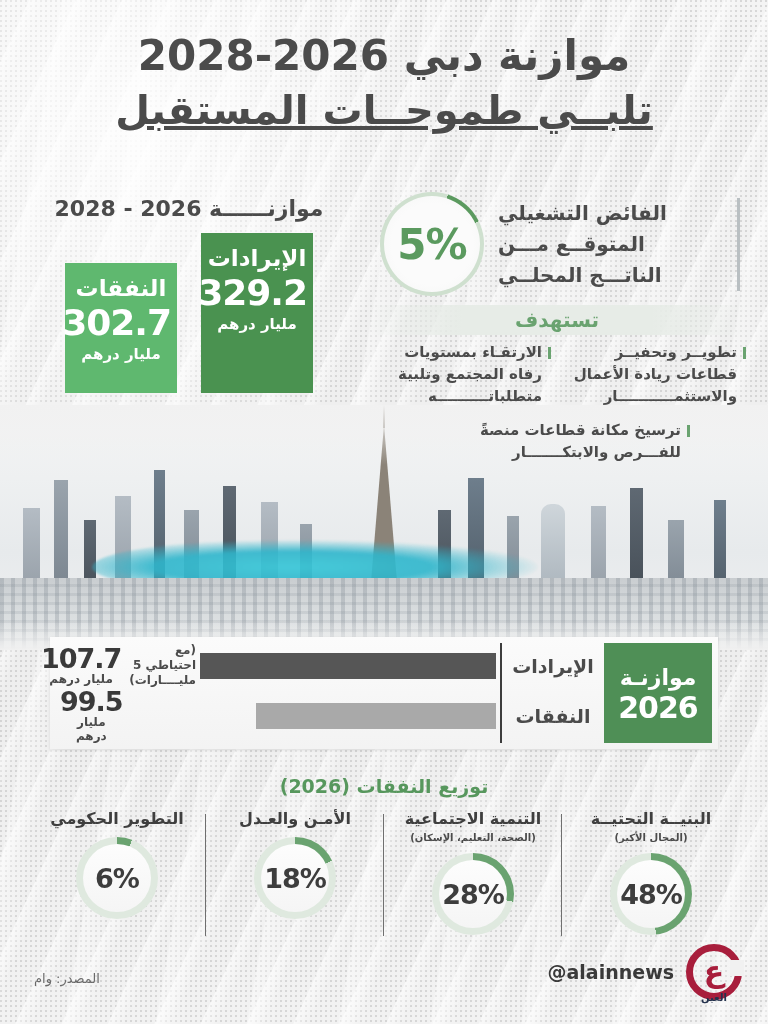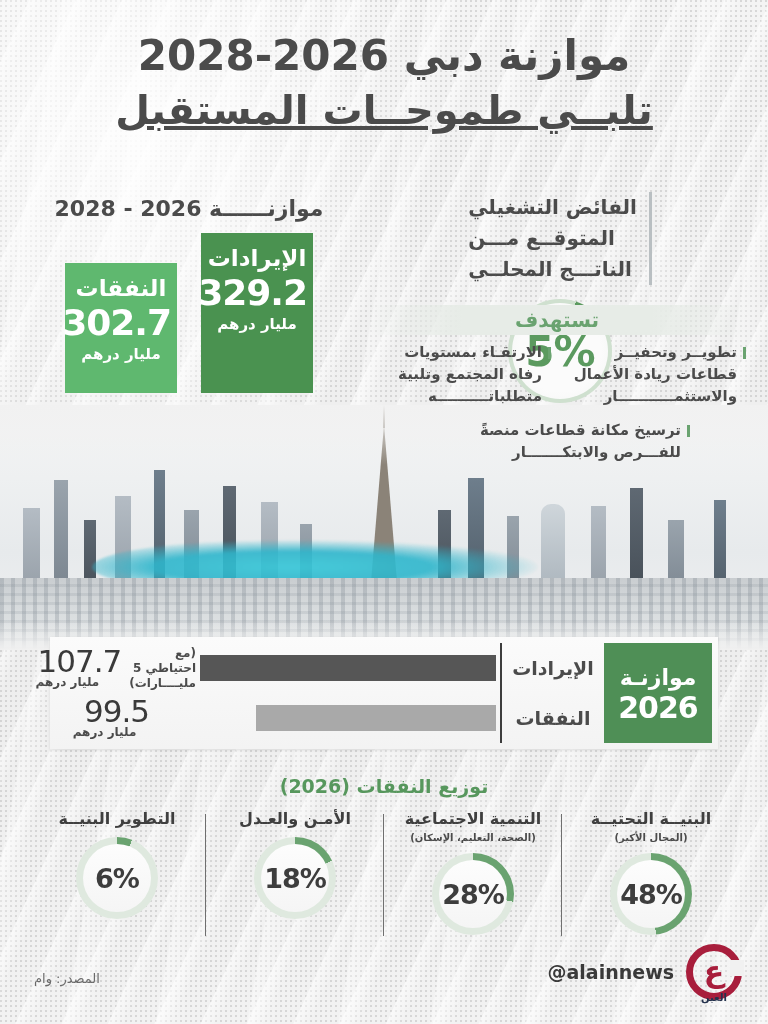--- a/index.html
+++ b/index.html
@@ -95,21 +95,21 @@
     background:linear-gradient(180deg,#f1f1f1 0%, rgba(241,241,241,0) 100%);
   }
   #skyline .fade-bot{
     position:absolute; left:0; right:0; bottom:0; height:30px;
     background:linear-gradient(0deg,#f1f1f1 0%, rgba(241,241,241,0) 100%);
   }
 
   
   #surplus{
     position:absolute; top:192px; right:28px; width:360px; z-index:5;
-    display:flex; align-items:center; gap:14px;flex-direction:column;
+    display:flex; align-items:center; gap:14px;
   }
   #surplus .txt{
     flex:1; text-align:left; direction:rtl;
     font-size:20px; font-weight:bold; line-height:31px; color:#4b4b4b;
     border-right:3px solid #b9bfc2; padding-right:12px;
   }
   #surplus-ring{
     position:relative; width:104px; height:104px; flex:0 0 104px;
     border-radius:50%;
     background:
@@ -175,21 +175,21 @@
   .brow .rl{
     width:104px; text-align:center; font-size:19px; font-weight:bold; color:#4b4b4b;
     border-left:2px solid #3d3d3d; align-self:stretch;
     display:flex; align-items:center; justify-content:center;
   }
   .brow .track{ flex:1; padding:0 4px; }
   .brow .fill{ height:26px; }
   .brow .vals{ width:140px; text-align:left; direction:rtl; padding-left:4px; display:flex; align-items:center; justify-content:flex-start; gap:8px;}
   .brow .note{ font-size:12px; font-weight:bold; line-height:15px; color:#4b4b4b; text-align:right; width:72px;}
   .brow .numwrap{ text-align:center; }
-  .brow .num{ font-size:31px; font-weight:normal; color:#3a3a3a; line-height:27px; letter-spacing:-1px;margin-left:24px;}
+  .brow .num{ font-size:27px; font-weight:bold; color:#3a3a3a; line-height:27px; letter-spacing:-1px;}
   .brow .unit{ font-size:12px; font-weight:bold; color:#4b4b4b; }
 
   
   #dist-title{
     position:absolute; top:775px; left:0; right:0; text-align:center; z-index:6;
     font-size:19px; font-weight:bold; color:#57975d;
   }
   #dist{
     position:absolute; top:808px; left:28px; right:28px; height:140px; z-index:6;
     display:flex; direction:rtl;
@@ -364,21 +364,21 @@
     </div>
     <div class="dcol">
       <div class="cap">الأمـن والعـدل</div>
       <div class="sub"></div>
       <div class="dring" id="d2" style="background: conic-gradient(rgb(106, 163, 112) 0deg, rgb(106, 163, 112) 64.8deg, rgb(223, 233, 223) 64.8deg, rgb(223, 233, 223) 360deg);">
         <div class="hole"></div>
         <div class="v">18%</div>
       </div>
     </div>
     <div class="dcol">
-      <div class="cap">التطوير البنيــة</div>
+      <div class="cap">التطوير الحكومي</div>
       <div class="sub"></div>
       <div class="dring" id="d3" style="background: conic-gradient(rgb(106, 163, 112) 0deg, rgb(106, 163, 112) 21.6deg, rgb(223, 233, 223) 21.6deg, rgb(223, 233, 223) 360deg);">
         <div class="hole"></div>
         <div class="v">6%</div>
       </div>
     </div>
   </div>
 
   <div id="footer">
     <div id="brand">

